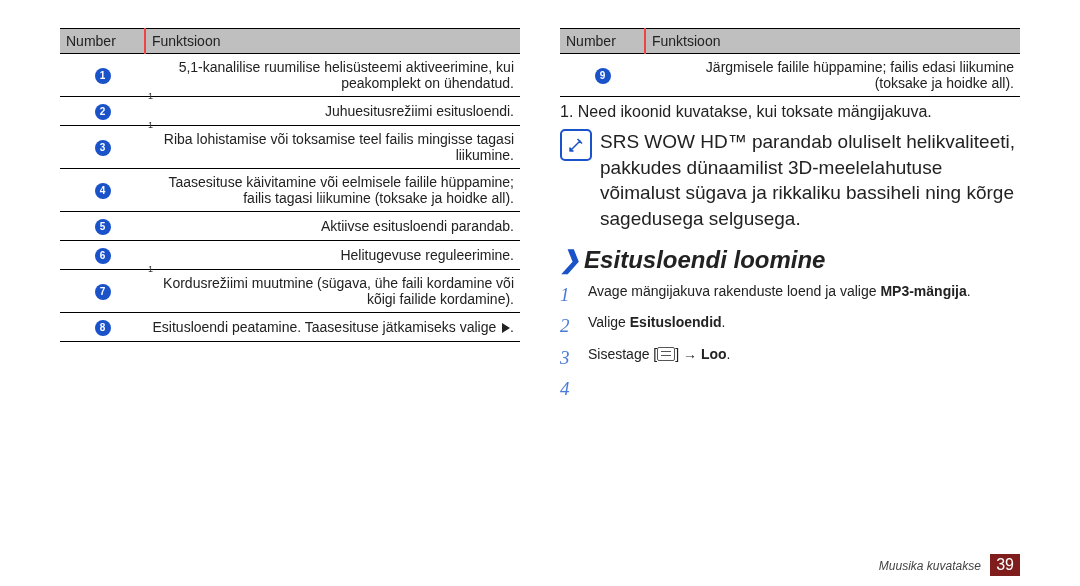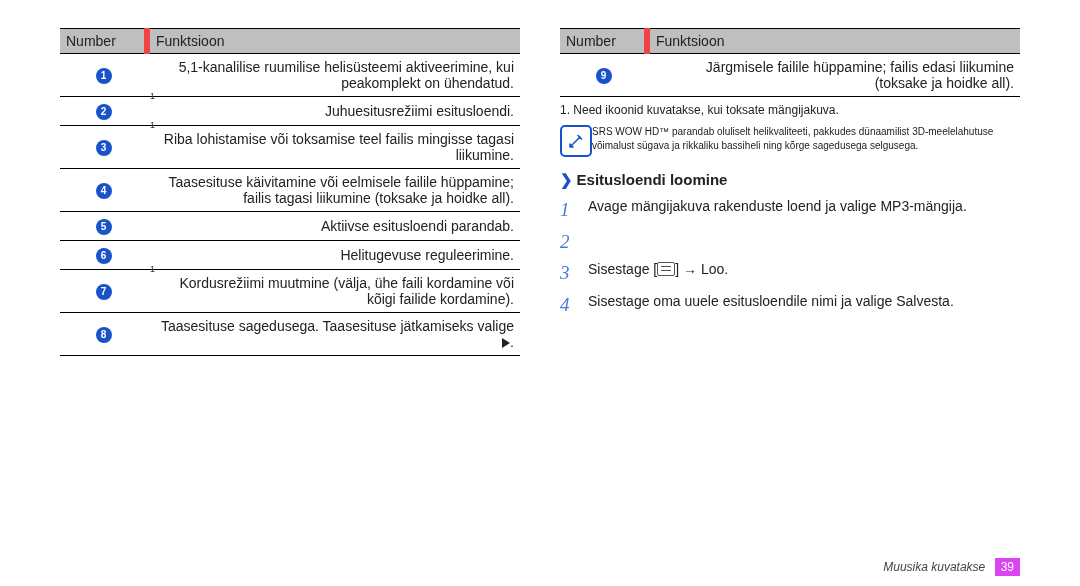--- a/index.html
+++ b/index.html
@@ -32,21 +32,21 @@
   }
   table.func th {
     background: #bfbfbf;
     font-weight: normal;
     text-align: left;
     padding: 4px 6px;
     border-bottom: 1px solid #000;
   }
   table.func th:first-child {
     width: 72px;
-    border-right: 6px solid #ef4444;
+    border-right: 2px solid #ef4444;
   }
   table.func td {
     padding: 5px 6px;
     border-bottom: 1px solid #000;
     vertical-align: middle;
     text-align: right;
   }
   table.func tr:last-child td {
     border-bottom: none;
   }
@@ -69,48 +69,50 @@
     position: relative;
   }
   .sup1 {
     position: absolute;
     top: -6px;
     right: -8px;
     font-size: 9px;
     color: #333;
   }
   .footnote {
-    font-size: 12px;
+    font-size: 16px;
     margin: 6px 0 8px 0;
   }
   .infobox {
     display: flex;
     align-items: flex-start;
+    gap: 8px;
     margin: 6px 0 14px 0;
-    font-size: 10px;
+    font-size: 19px;
     line-height: 1.35;
   }
   .info-icon {
     flex: 0 0 auto;
     width: 28px;
     height: 28px;
     border: 2px solid #1a52c9;
     border-radius: 5px;
     color: #1a52c9;
     display: flex;
     align-items: center;
     justify-content: center;
     font-weight: bold;
     font-size: 14px;
   }
   .info-icon svg { width:18px; height:18px; }
   h2 {
     margin: 10px 0 8px 0;
-    font-size: 15px;
-    font-weight: bold;
+    font-size: 24px;
+    font-weight: bold;
+    font-style: italic;
   }
   h2 .chev {
     color: #1a52c9;
     font-weight: bold;
     margin-right: 4px;
   }
   ol.steps {
     list-style: none;
     padding: 0;
     margin: 0;
@@ -123,21 +125,21 @@
     line-height: 1.35;
   }
   .stepnum {
     font-family: Georgia, 'Times New Roman', serif;
     font-style: italic;
     font-size: 19px;
     color: #4a7cd6;
     width: 18px;
     flex: 0 0 auto;
   }
-  .bold { font-weight: normal; }
+  .bold { font-weight: bold; }
   .menu-icon {
     display: inline-block;
     width: 16px;
     height: 12px;
     border: 1px solid #555;
     border-radius: 2px;
     vertical-align: -2px;
     position: relative;
   }
   .menu-icon::before, .menu-icon::after {
@@ -161,26 +163,26 @@
   .footer {
     position: absolute;
     bottom: 10px;
     right: 60px;
     font-size: 12px;
     font-style: italic;
     color: #444;
   }
   .footer .pg {
     display:inline-block;
-    background:#d946ef;
+    background:#7f1d1d;
     color:#fff;
     font-style: normal;
     padding:2px 6px;
     margin-left:6px;
-    font-size:12px;
+    font-size:16px;
   }
 </style>
 </head>
 <body>
 
 <div class="page">
   <div class="col">
     <table class="func">
       <thead>
         <tr>
@@ -208,25 +210,25 @@
         <tr>
           <td class="numcell"><span class="circ">5</span></td>
           <td>Aktiivse esitusloendi parandab.</td>
         </tr>
         <tr>
           <td class="numcell"><span class="circ">6</span></td>
           <td>Helitugevuse reguleerimine.</td>
         </tr>
         <tr>
           <td class="numcell"><span class="circ">7</span><span class="sup1">1</span></td>
-          <td>Kordusrežiimi muutmine (välja, ühe faili kordamine või kõigi failide kordamine).</td>
+          <td>Kordusrežiimi muutmine (sügava, ühe faili kordamine või kõigi failide kordamine).</td>
         </tr>
         <tr>
           <td class="numcell"><span class="circ">8</span></td>
-          <td><span>Taasesituse sagedusega. Taasesituse jätkamiseks valige </span><span class="play-glyph"></span><span>.</span></td>
+          <td><span>Esitusloendi peatamine. Taasesituse jätkamiseks valige </span><span class="play-glyph"></span><span>.</span></td>
         </tr>
       </tbody>
     </table>
   </div>
 
   <div class="col">
     <table class="func">
       <thead>
         <tr>
           <th>Number</th>
@@ -254,28 +256,28 @@
 
     <h2><span class="chev">❯</span><span>Esitusloendi loomine</span></h2>
 
     <ol class="steps">
       <li>
         <span class="stepnum">1</span>
         <span><span>Avage mängijakuva rakenduste loend ja valige </span><span class="bold">MP3-mängija</span><span>.</span></span>
       </li>
       <li>
         <span class="stepnum">2</span>
+        <span><span>Valige </span><span class="bold">Esitusloendid</span><span>.</span></span>
       </li>
       <li>
         <span class="stepnum">3</span>
         <span><span>Sisestage [</span><span class="menu-icon"></span><span>] → </span><span class="bold">Loo</span><span>.</span></span>
       </li>
       <li>
         <span class="stepnum">4</span>
-        <span><span>Sisestage oma uuele esitusloendile nimi ja valige </span><span class="bold">Salvesta</span><span>.</span></span>
       </li>
     </ol>
   </div>
 </div>
 
 <div class="footer">
   <span>Muusika kuvatakse</span>
   <span class="pg">39</span>
 </div>
 

